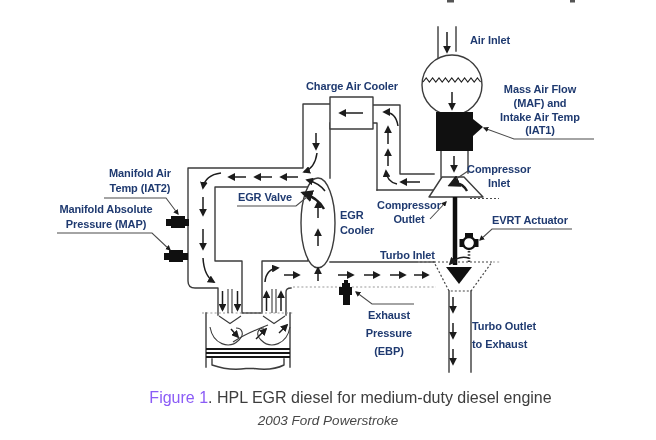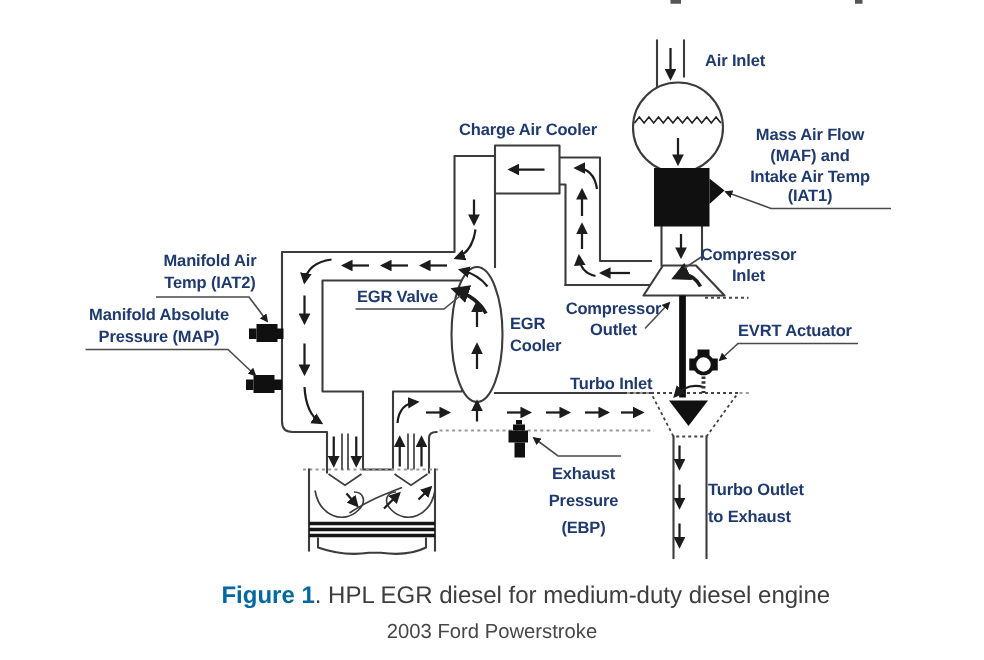--- a/index.html
+++ b/index.html
@@ -13,23 +13,23 @@
   .arr{fill:none;stroke:#1c1c1c;stroke-width:1.5;marker-end:url(#ah);}
   .arr2{stroke-width:2.4;}
   .dot{fill:none;stroke:#9a9a9a;stroke-width:1.2;stroke-dasharray:2 2.2;}
   .dotd{fill:none;stroke:#4a4a4a;stroke-width:1.2;stroke-dasharray:2 2;}
   .ldr{fill:none;stroke:#4a4a4a;stroke-width:1.05;}
   .ldrm{marker-end:url(#ah);}
   text.lbl{fill:#1f3a70;font:700 11px "Liberation Sans",sans-serif;letter-spacing:-0.1px;}
   .mid{text-anchor:middle;}
   .caption{position:absolute;left:0;top:389px;width:656px;text-align:center;
            font-size:16px;color:#3d3d3d;}
-  .caption b{font-weight:700;color:#0369a1;padding-left:45px;}
+  .caption b{font-weight:400;color:#8b5cf6;padding-left:45px;}
   .subcaption{position:absolute;left:0;top:413px;width:656px;text-align:center;
-              font-size:13.5px;color:#474747;}
+              font-size:13.5px;color:#474747;font-style:italic;}
 </style>
 </head>
 <body>
 
 <div class="page">
 
 <svg width="656" height="440" viewBox="0 0 656 440">
   <defs>
     <marker id="ah" viewBox="0 0 8 8" refX="6.2" refY="4" markerWidth="5.2" markerHeight="5.2" orient="auto-start-reverse">
       <path d="M0,0 L8,4 L0,8 Z" fill="#1c1c1c"></path>

